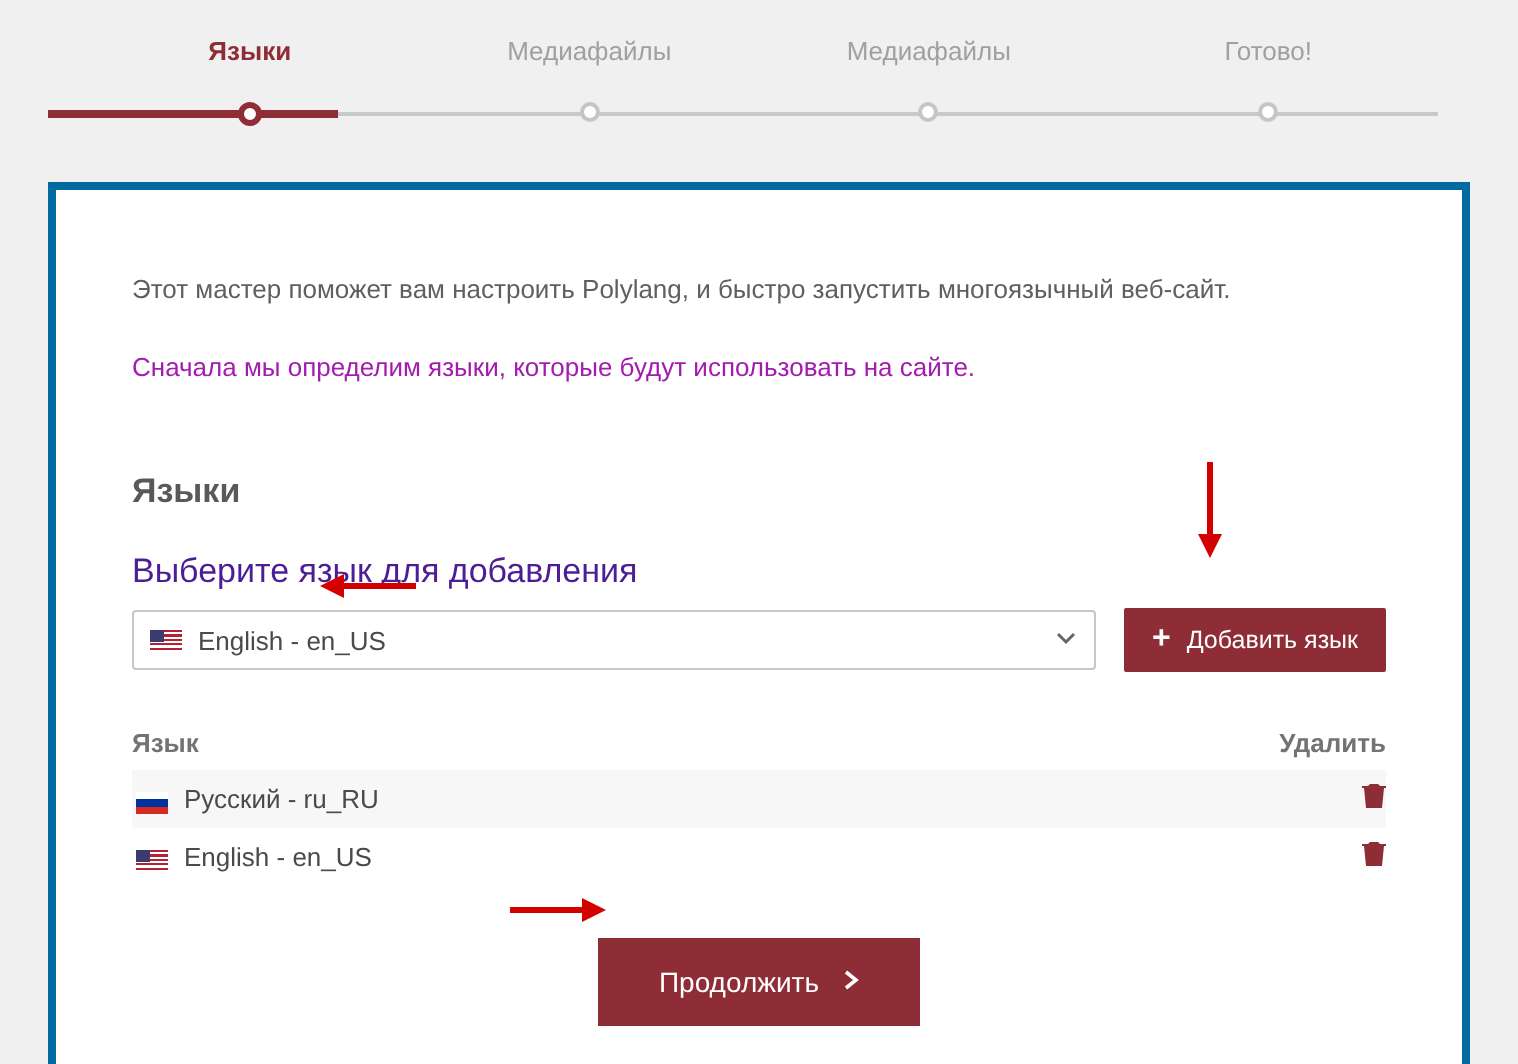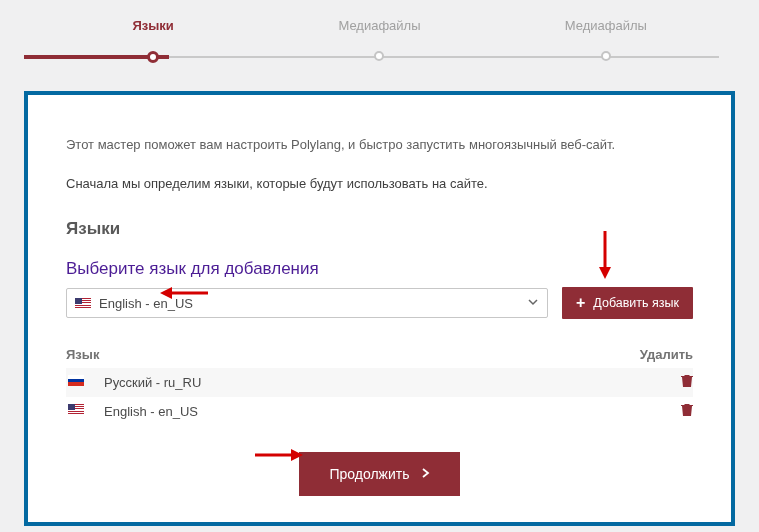--- a/index.html
+++ b/index.html
@@ -62,21 +62,21 @@
     z-index: 1;
   }
   
   .card {
     background: #fff;
     margin: 28px 24px 0 24px;
     padding: 42px 38px 26px 38px;
     border: 4px solid #0369a1;
   }
   .intro1 { color: #5f5f5f; font-size: 13px; margin-bottom: 24px; }
-  .intro2 { color: #404040; font-size: 13px; margin-bottom: 28px; }
+  .intro2 { color: #a21caf; font-size: 13px; margin-bottom: 45px; }
   .section-title { color: #595959; font-size: 17px; font-weight: 600; margin-bottom: 20px; }
   .field-label { color: #4c1d95; font-size: 17px; margin-bottom: 8px; margin-top: 15px; }
   .row-select {
     display: flex;
     gap: 14px;
     align-items: center;
     position: relative;
     margin-bottom: 28px;
   }
   .select-box {
@@ -141,21 +141,21 @@
     padding-bottom: 6px;
   }
   .col-lang { flex: 1; }
   .col-del { width: 90px; text-align: right; }
   .tbl-row {
     display: flex;
     align-items: center;
     height: 29px;
   }
   .tbl-row.alt { background: #f7f7f7; }
-  .tbl-row .col-lang { display: flex; align-items: flex-start; gap: 20px; padding-left: 2px; color: #4a4a4a;}
+  .tbl-row .col-lang { display: flex; align-items: flex-end; gap: 8px; padding-left: 2px; color: #4a4a4a;}
   .trash {
     color: #8f2d36;
     cursor: pointer;
     font-size: 14px;
   }
   
   .continue-wrap {
     display: flex;
     justify-content: center;
     margin-top: 26px;
@@ -191,20 +191,24 @@
   <div class="step active">
     <span class="step-label">Языки</span>
     <span class="step-dot"></span>
   </div>
   <div class="step">
     <span class="step-label">Медиафайлы</span>
     <span class="step-dot"></span>
   </div>
   <div class="step">
     <span class="step-label">Медиафайлы</span>
+    <span class="step-dot"></span>
+  </div>
+  <div class="step">
+    <span class="step-label">Готово!</span>
     <span class="step-dot"></span>
   </div>
 </div>
 
 <div class="card">
   <p class="intro1">Этот мастер поможет вам настроить Polylang, и быстро запустить многоязычный веб-сайт.</p>
   <p class="intro2">Сначала мы определим языки, которые будут использовать на сайте.</p>
 
   <h2 class="section-title">Языки</h2>
 

